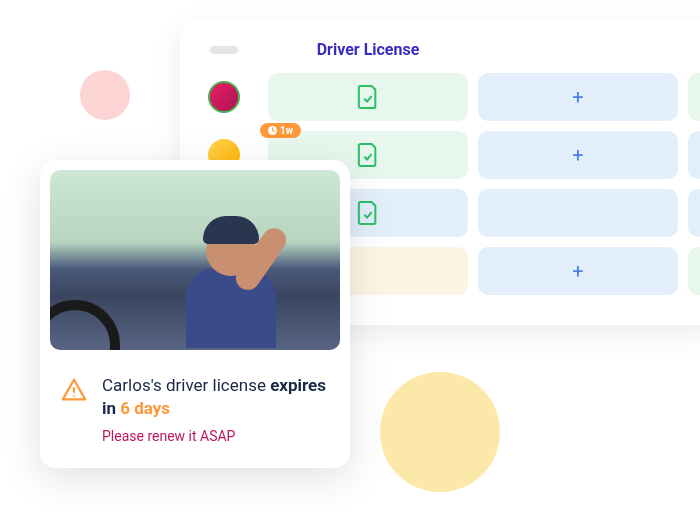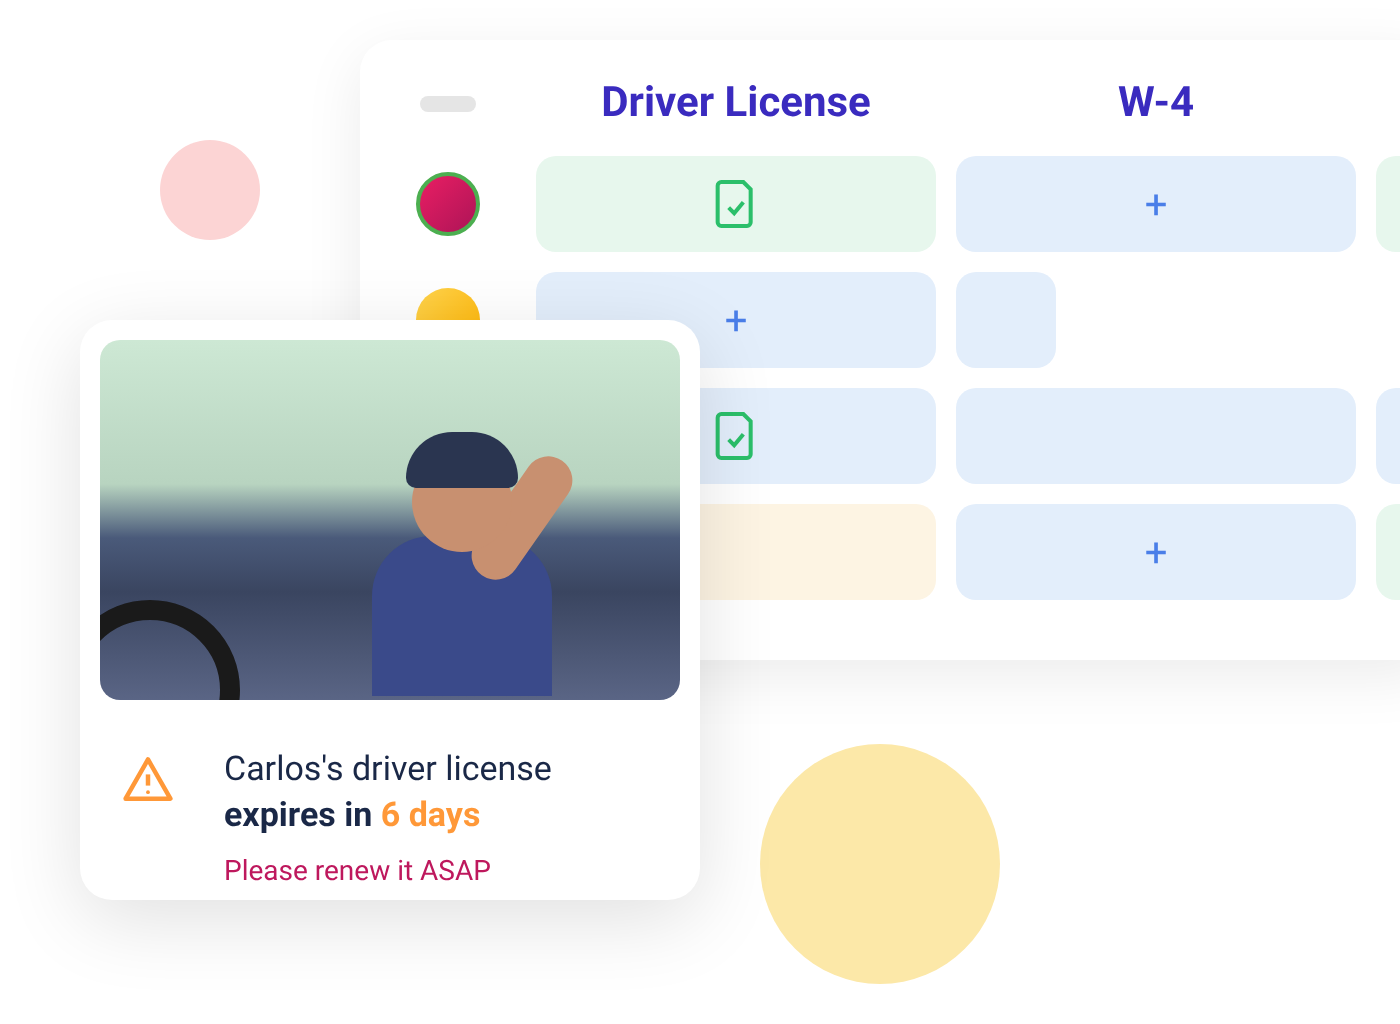--- a/index.html
+++ b/index.html
@@ -46,21 +46,21 @@
     }
     .header-handle {
       width: 28px;
       height: 8px;
       background: #e5e5e5;
       border-radius: 4px;
       margin-left: 10px;
       margin-right: 30px;
     }
     .col-header {
-      font-size: 21px;
+      font-size: 16px;
       font-weight: 700;
       color: #3a2bbf;
       text-align: center;
     }
     .col-header.c1 { width: 200px; }
     .col-header.c2 { width: 200px; margin-left: 10px; }
     .table-row {
       display: flex;
       align-items: center;
       margin-bottom: 10px;
@@ -187,23 +187,23 @@
     .steering {
       width: 90px;
       height: 90px;
       border: 10px solid #1a1a1a;
       border-radius: 50%;
       position: absolute;
       left: -20px;
       bottom: -40px;
     }
     .alert-body {
-      padding: 14px 20px 6px 20px;
-      display: flex;
-      gap: 24px;
+      padding: 14px 20px 24px 20px;
+      display: flex;
+      gap: 14px;
     }
     .warn-icon {
       width: 28px;
       height: 28px;
       flex-shrink: 0;
       margin-top: 2px;
     }
     .alert-text {
       flex: 1;
     }
@@ -224,39 +224,51 @@
 </head>
 <body>
 
 <div class="circle-pink"></div>
 <div class="circle-yellow"></div>
 
 <div class="table-card">
   <div class="table-header">
     <div class="header-handle"></div>
     <div class="col-header c1">Driver License</div>
-    <div class="col-header c2">W-4</div>
   </div>
 
   <div class="table-row">
     <div class="avatar a1"></div>
     <div class="cell c1 green">
       <svg class="doc-check-icon" viewBox="0 0 24 28" fill="none" stroke="#2bbf6a" stroke-width="2.2">
         <path d="M4 2 h12 l4 4 v18 a2 2 0 0 1 -2 2 h-14 a2 2 0 0 1 -2 -2 v-20 a2 2 0 0 1 2 -2 z"></path>
         <path d="M8 16 l3 3 l5 -6"></path>
       </svg>
     </div>
     <div class="cell c2 blue">
         <span class="plus-icon">+</span>
       </div>
     <div class="cell c3 green"></div>
   </div>
 
   <div class="table-row">
     <div class="avatar a2"></div>
+    <div class="cell c1 green">
+      <div class="badge orange">
+        <svg class="clock-icon" viewBox="0 0 10 10" fill="#fff">
+            <circle cx="5" cy="5" r="5"></circle>
+            <path d="M5 2 v3 l2 1" stroke="#ff9838" stroke-width="1.2" fill="none" stroke-linecap="round"></path>
+          </svg>
+        <span>1w</span>
+      </div>
+      <svg class="doc-check-icon" viewBox="0 0 24 28" fill="none" stroke="#2bbf6a" stroke-width="2.2">
+        <path d="M4 2 h12 l4 4 v18 a2 2 0 0 1 -2 2 h-14 a2 2 0 0 1 -2 -2 v-20 a2 2 0 0 1 2 -2 z"></path>
+        <path d="M8 16 l3 3 l5 -6"></path>
+      </svg>
+    </div>
     <div class="cell c2 blue">
         <span class="plus-icon">+</span>
       </div>
     <div class="cell c3 blue"></div>
   </div>
 
   <div class="table-row">
     <div class="avatar spacer"></div>
     <div class="cell c1 blue">
       <div class="badge red">

